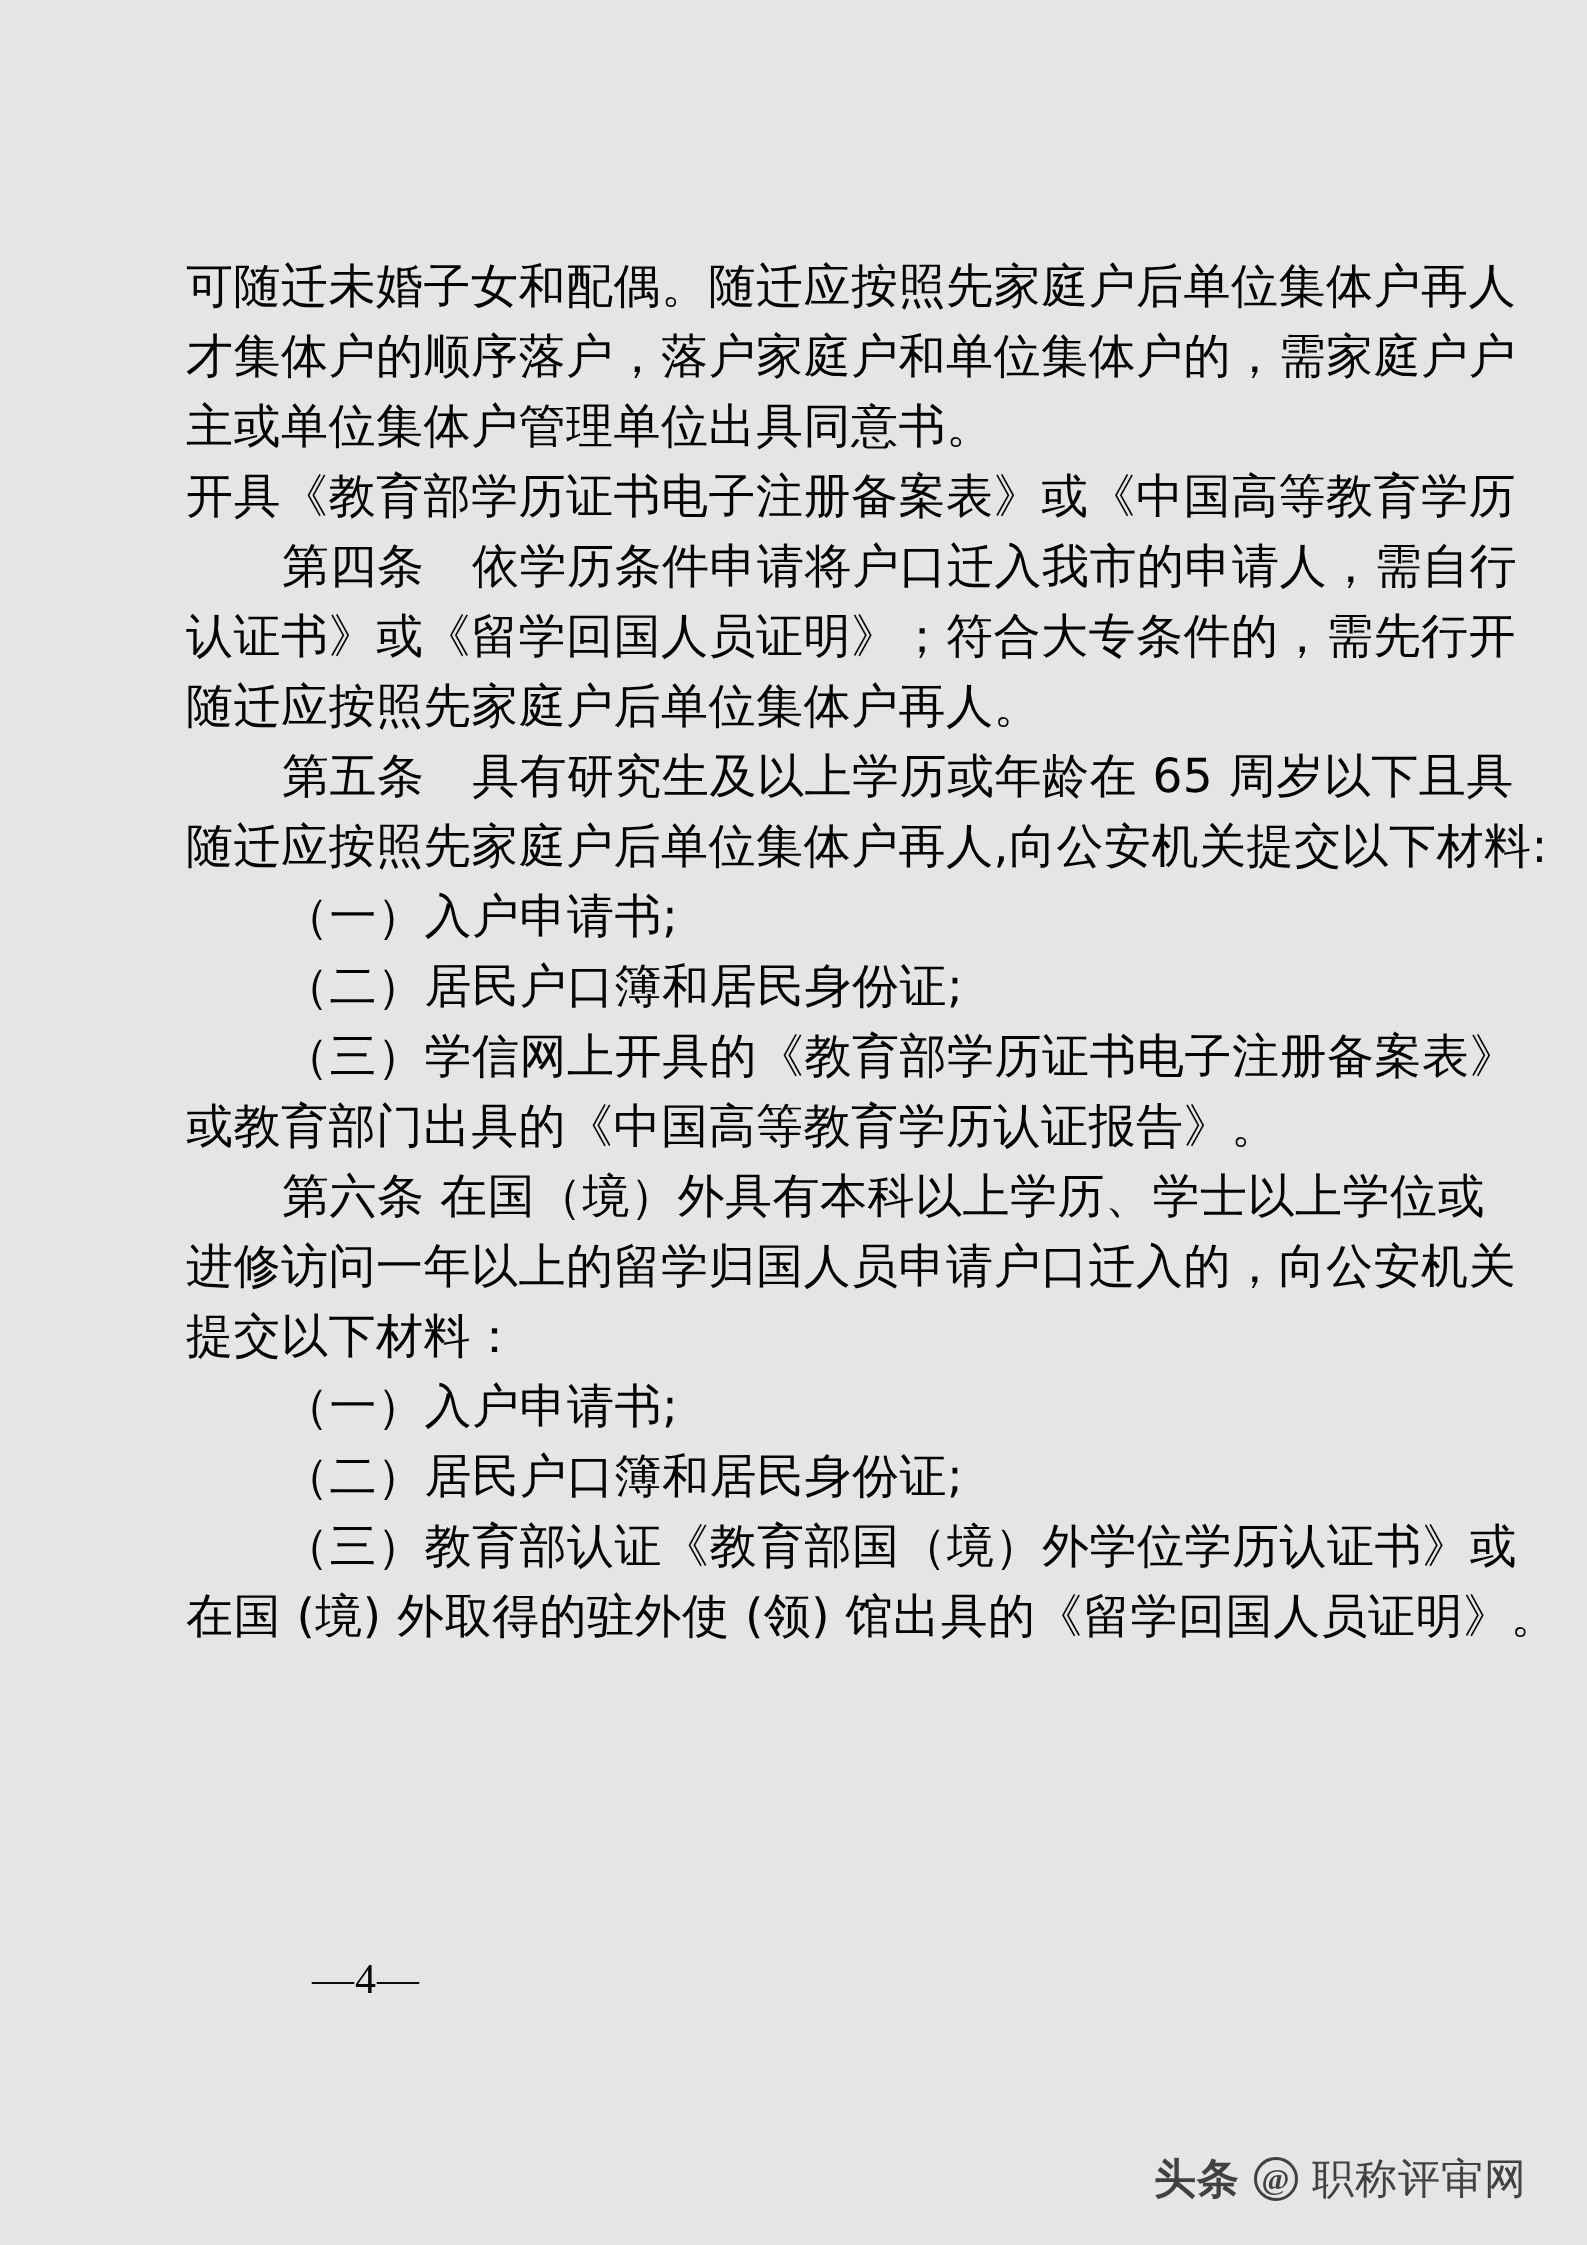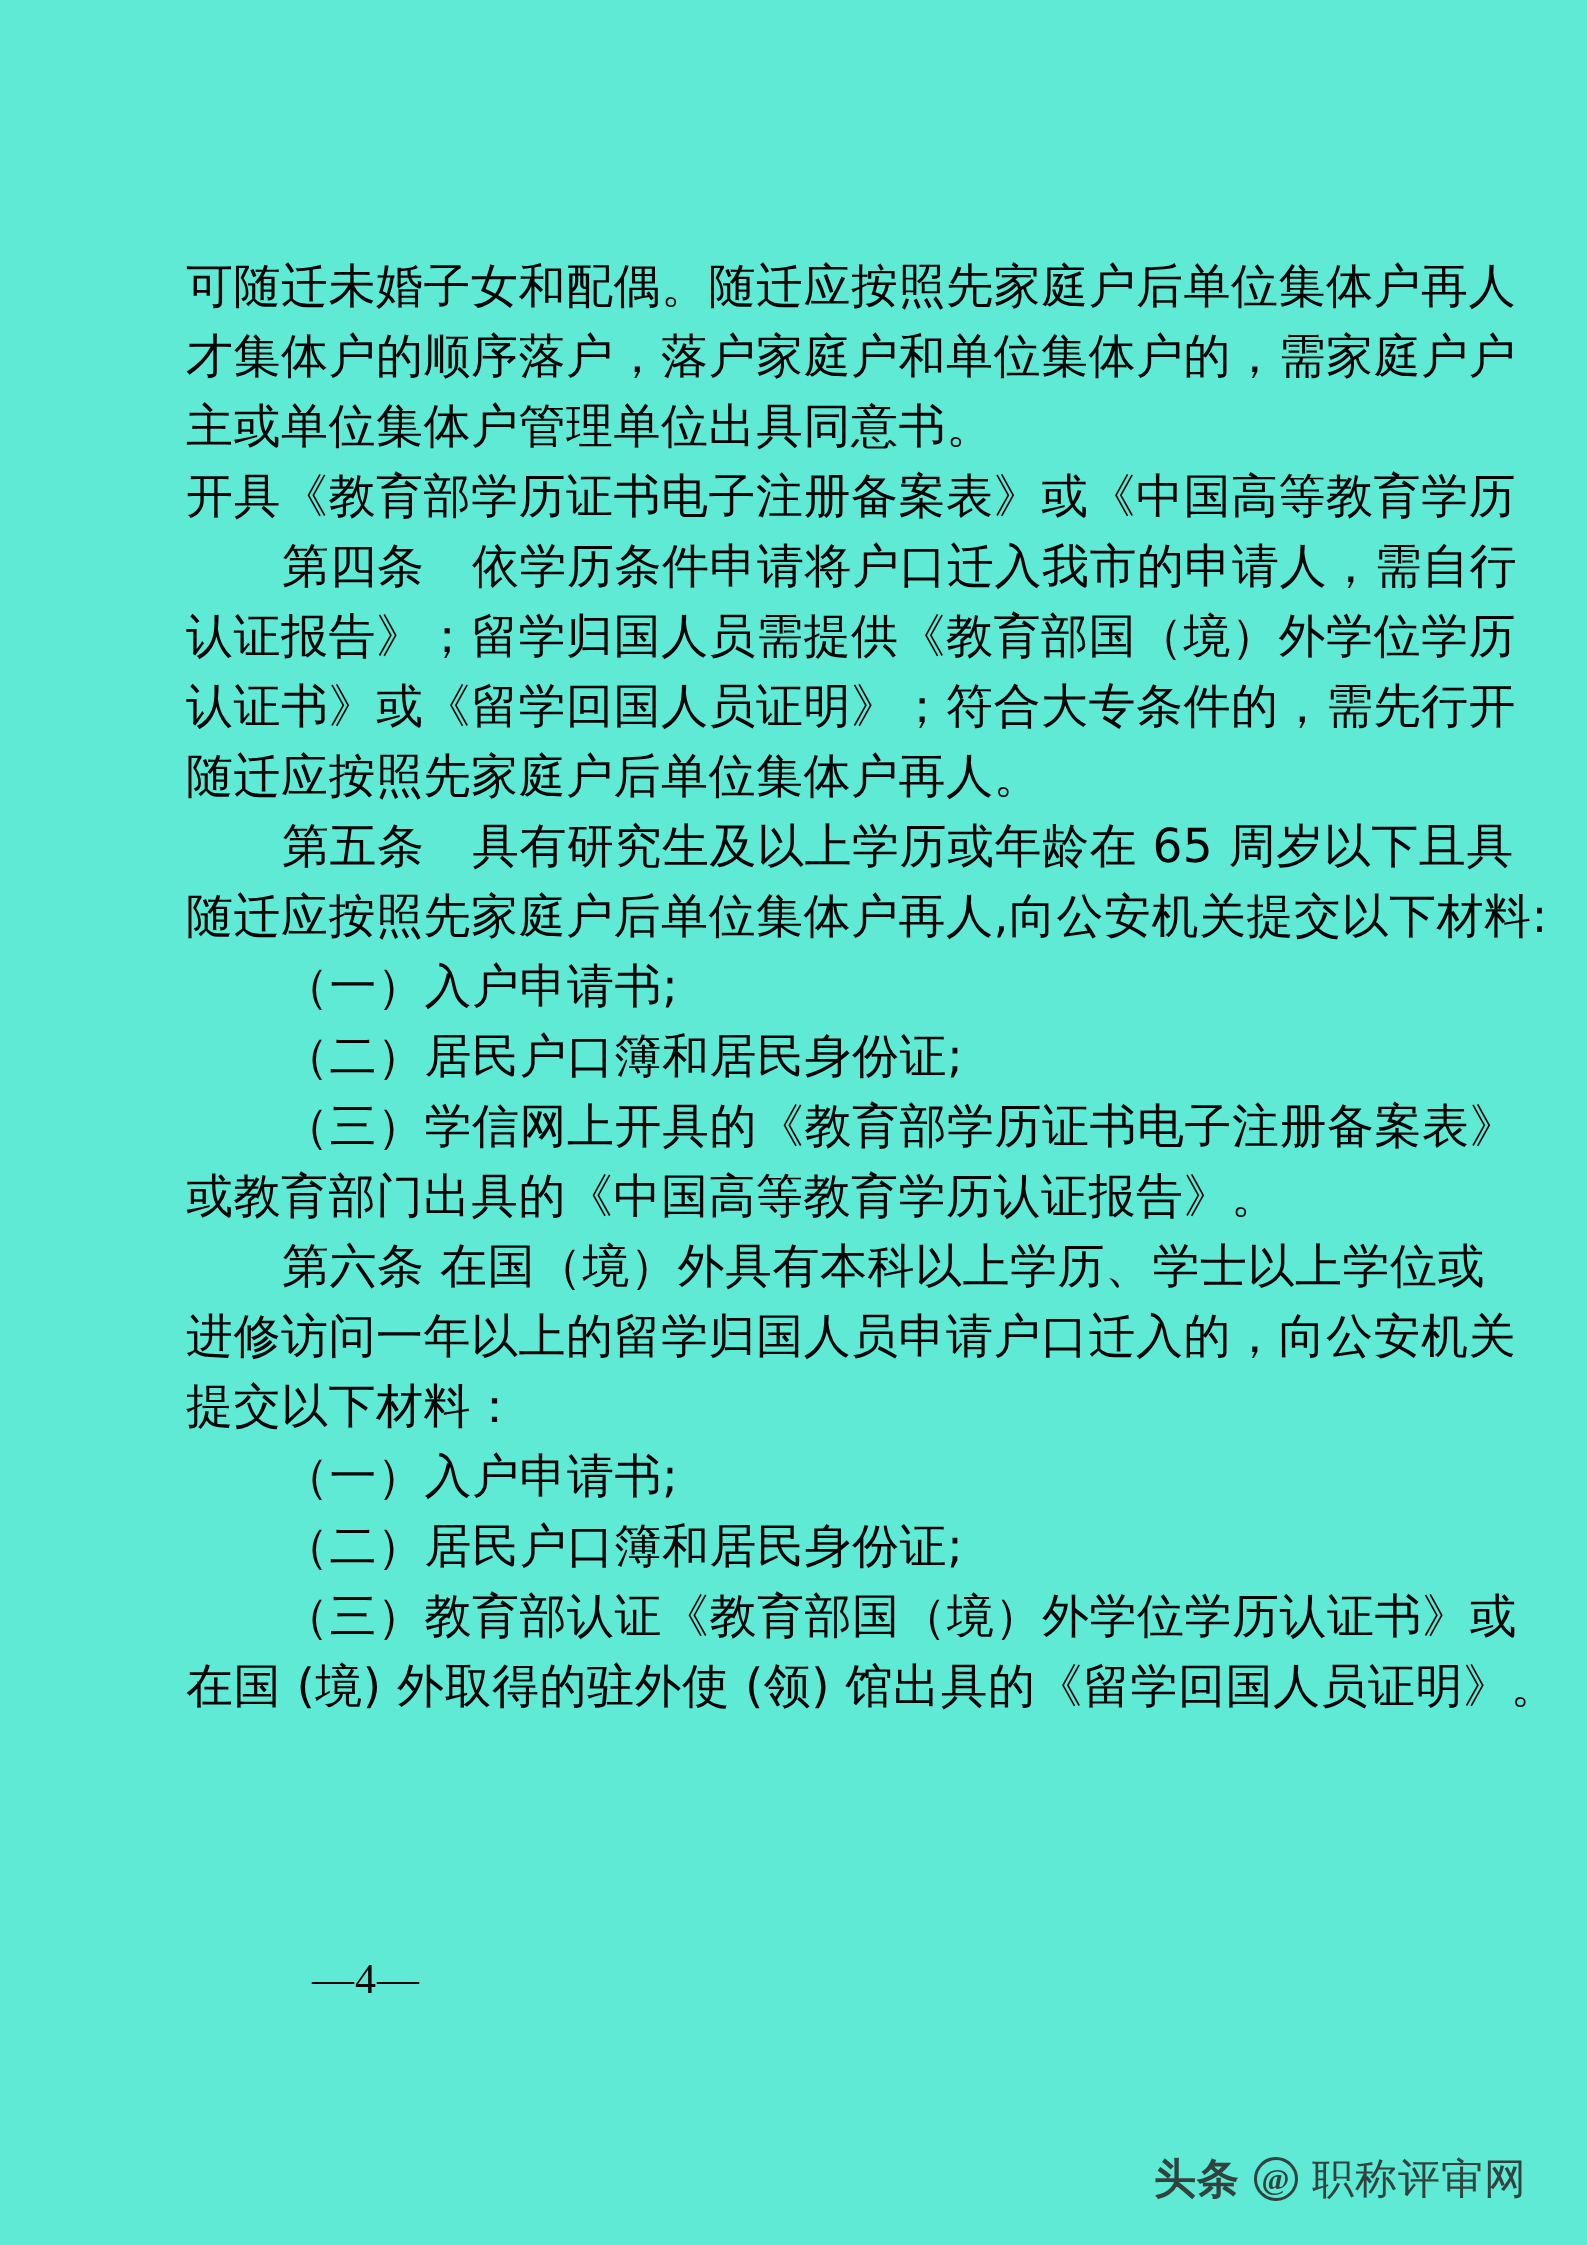--- a/index.html
+++ b/index.html
@@ -13,21 +13,21 @@
     height: 2245px;
     position: relative;
     overflow: hidden;
     font-family: "DejaVu Sans", "Liberation Sans", sans-serif;
     color: #000000;
   }
 
   .page {
     position: absolute;
     inset: 0;
-    background: #5eead4;
+    background: #e5e5e5;
   }
 
   .text-column {
     position: absolute;
     left: 186px;
     top: 252px;
     width: 1215px;
   }
 
   .line {
@@ -100,21 +100,20 @@
 <div class="page">
 
   <div class="text-column">
 
     <div class="line">可随迁未婚子女和配偶。随迁应按照先家庭户后单位集体户再人</div>
     <div class="line">才集体户的顺序落户，落户家庭户和单位集体户的，需家庭户户</div>
     <div class="line">主或单位集体户管理单位出具同意书。</div>
 
     <div class="line">开具《教育部学历证书电子注册备案表》或《中国高等教育学历</div>
     <div class="line indent">第四条　依学历条件申请将户口迁入我市的申请人，需自行</div>
-    <div class="line">认证报告》；留学归国人员需提供《教育部国（境）外学位学历</div>
     <div class="line">认证书》或《留学回国人员证明》；符合大专条件的，需先行开</div>
     <div class="line">随迁应按照先家庭户后单位集体户再人。</div>
 
     <div class="line indent">第五条　具有研究生及以上学历或年龄在 65 周岁以下且具</div>
     <div class="line">随迁应按照先家庭户后单位集体户再人,向公安机关提交以下材料:</div>
 
     <div class="line indent-list">（一）入户申请书;</div>
     <div class="line indent-list">（二）居民户口簿和居民身份证;</div>
     <div class="line indent-list">（三）学信网上开具的《教育部学历证书电子注册备案表》</div>
     <div class="line">或教育部门出具的《中国高等教育学历认证报告》。</div>

